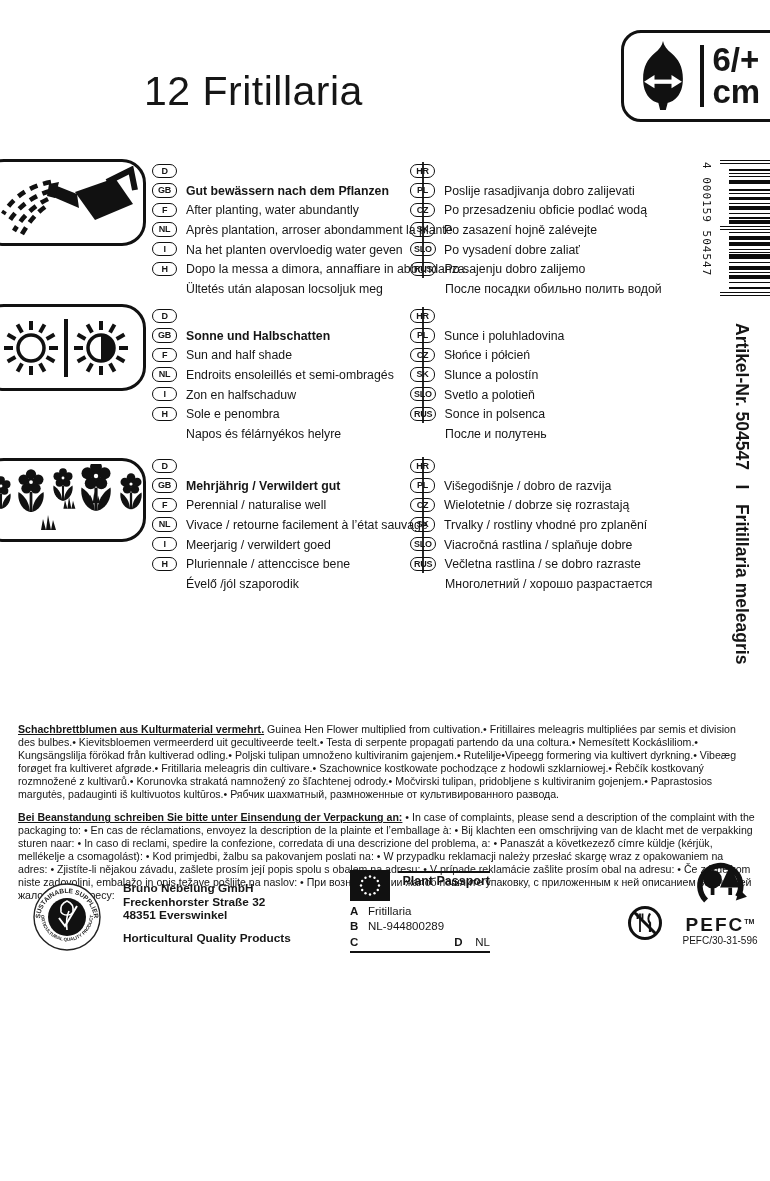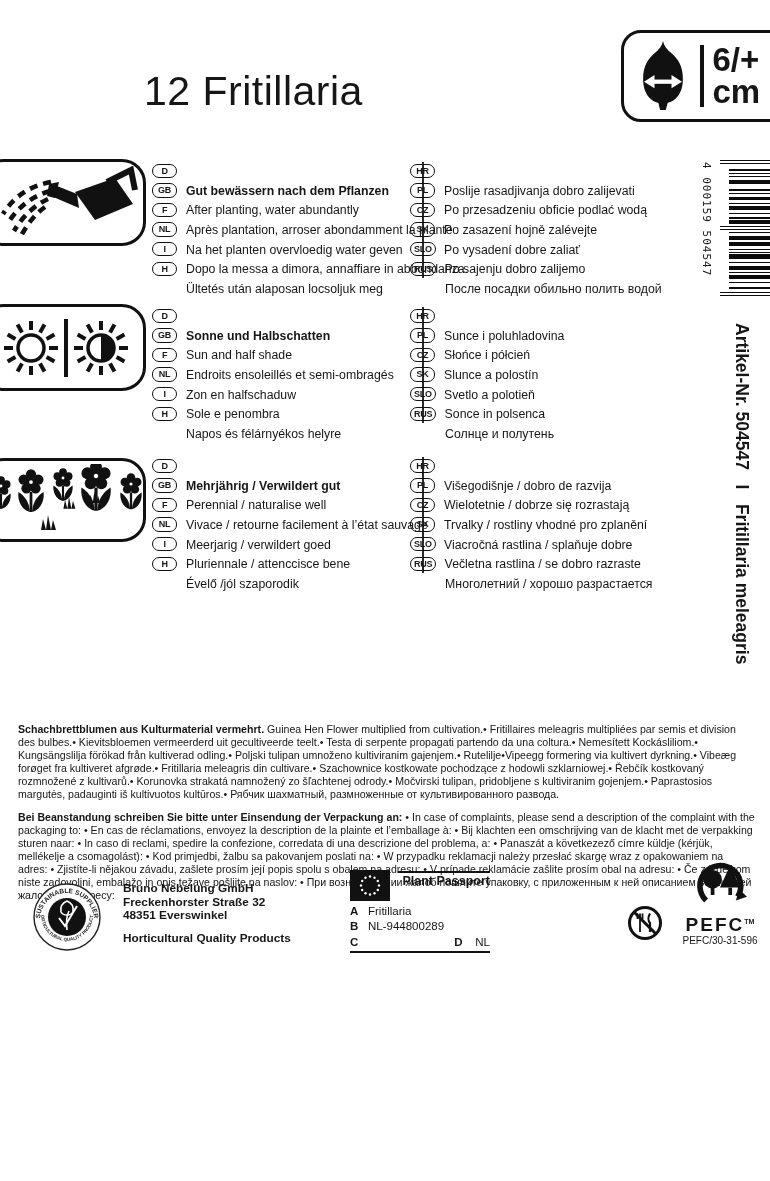--- a/index.html
+++ b/index.html
@@ -31,21 +31,21 @@
   .col-right{left:410px;width:270px;}
   .col-divider{position:absolute;left:422px;top:3px;width:2px;height:116px;background:#2a2a2a;}
   .care-row{display:flex;align-items:center;height:19.6px;}
   .lang-badge{flex:0 0 auto;min-width:17px;padding:0 3px;height:12.5px;border:1.5px solid #111;border-radius:7px;
               font-size:9px;font-weight:bold;line-height:12.5px;text-align:center;letter-spacing:-.3px;}
   .care-text{margin-left:9px;font-size:12.3px;white-space:nowrap;margin-top:40px;}
   .care-row.bold .care-text{font-weight:bold;}
   
   .paras{position:absolute;left:18px;top:723px;width:737px;font-size:10.6px;line-height:12.9px;}
   .paras p{margin:0 0 11px 0;}
-  .paras b{font-weight:bold;}
+  .paras b{font-weight:bold;text-decoration:underline;}
   
   .supplier-badge{position:absolute;left:32px;top:882px;}
   .company{position:absolute;left:123px;top:882px;font-weight:bold;font-size:11.8px;line-height:13.5px;}
   .company .tagline{margin-top:9px;}
   .passport{position:absolute;left:350px;top:870px;width:140px;font-size:11.5px;}
   .pp-head{display:flex;}
   .pp-flag{width:40px;height:31px;}
   .pp-title-wrap{flex:1;margin-left:8px;padding-top:1px;}
   .pp-rule{height:2px;background:#111;}
   .pp-title{font-weight:bold;font-size:12.5px;text-align:right;margin-top:1px;}
@@ -274,21 +274,21 @@
         <div class="care-row">
           <span class="lang-badge">SK</span>
           <span class="care-text">Svetlo a polotieň</span>
         </div>
         <div class="care-row">
           <span class="lang-badge">SLO</span>
           <span class="care-text">Sonce in polsenca</span>
         </div>
         <div class="care-row">
           <span class="lang-badge">RUS</span>
-          <span class="care-text">Солнце и полутень</span>
+          <span class="care-text">После и полутень</span>
         </div>
       </div>
   </div>
 
   <div class="care-block b3">
     <div class="icon-box">
       <svg width="150" height="72" viewBox="0 0 150 72" id="flowers-svg">
           <g transform="translate(8,22) scale(0.95)">
             <circle cx="0.00" cy="-6.20" r="4.1" fill="#111"></circle>
             <circle cx="5.90" cy="-1.92" r="4.1" fill="#111"></circle>

